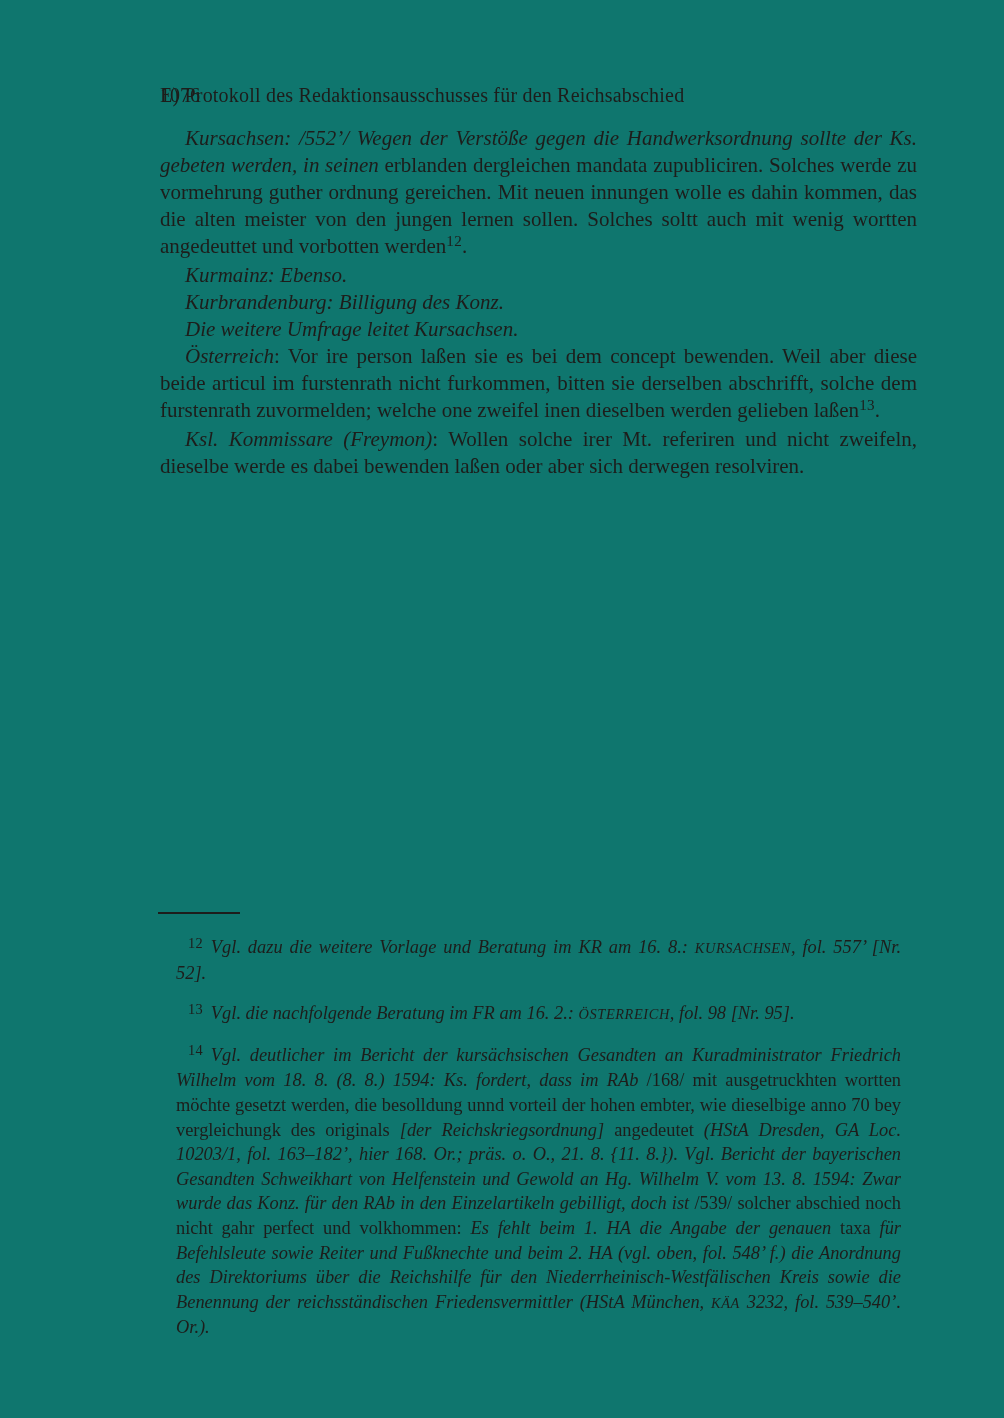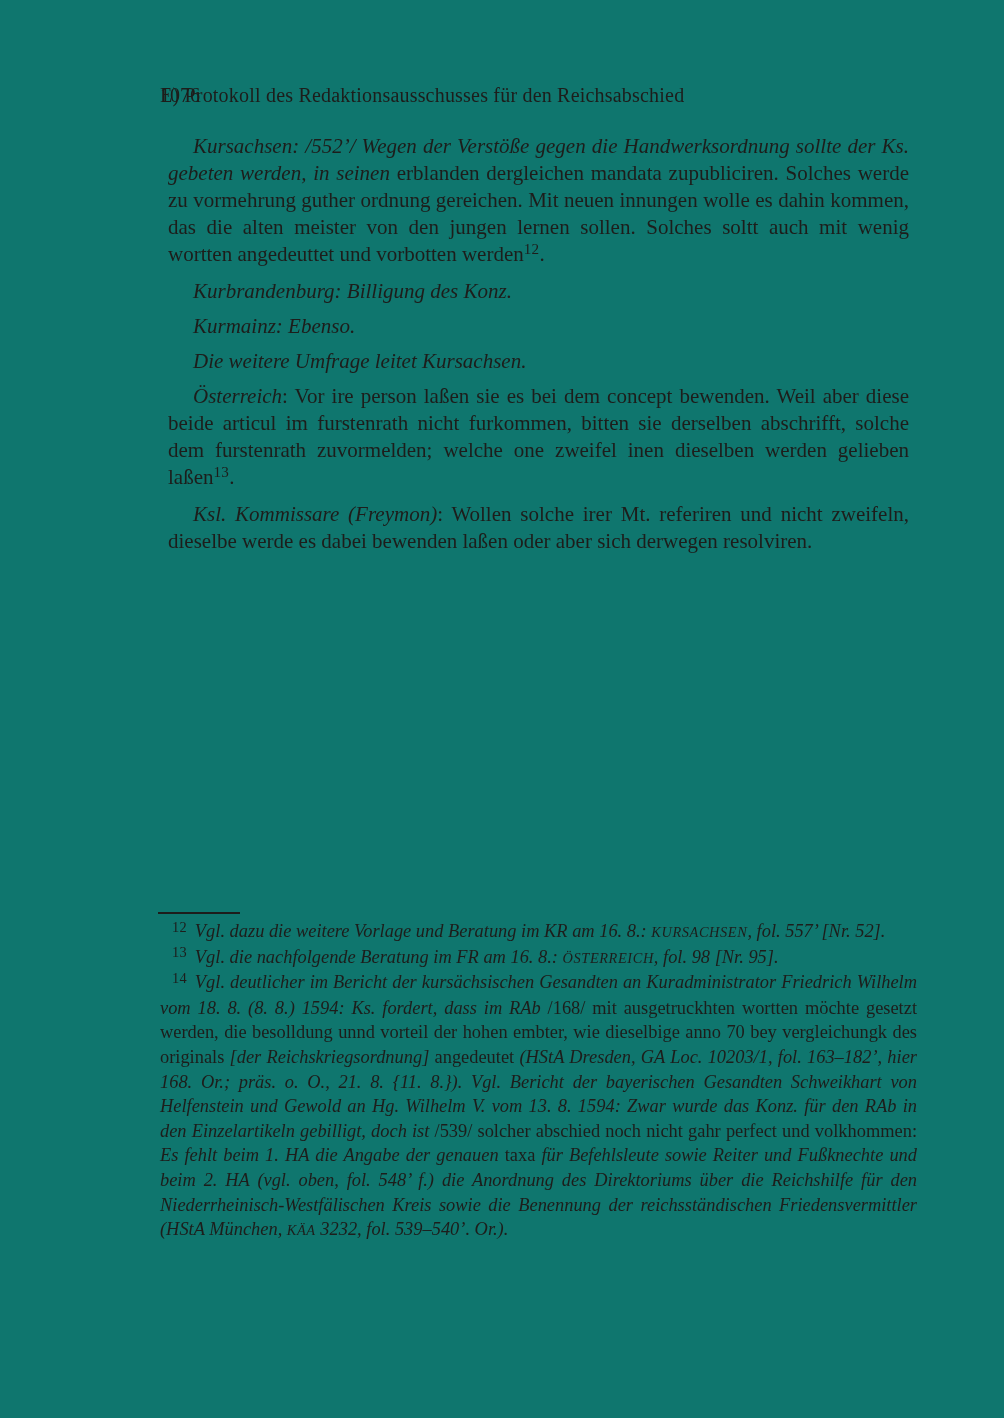--- a/index.html
+++ b/index.html
@@ -43,21 +43,21 @@
   
   .body-text {
     position: absolute;
     top: 125px;
     left: 160px;
     width: 757px;
     font-size: 21px;
     line-height: 27px;
     text-align: justify;
   }
-  .par { margin: 8px; }
+  .par { margin: 0; }
   .par.indent { text-indent: 25px; }
   .it { font-style: italic; }
   .rm { font-style: normal; }
   .sup {
     font-size: 0.72em;
     position: relative;
     top: -0.45em;
     letter-spacing: 0.3px;
   }
   
@@ -72,21 +72,21 @@
   .footnotes {
     position: absolute;
     top: 919px;
     left: 160px;
     width: 757px;
     font-size: 18.4px;
     line-height: 24.6px;
     text-align: justify;
   }
   .fn {
-    margin: 0;
+    margin: 16px;
     text-indent: 12px;
   }
   .fn-num {
     font-style: normal;
     font-size: 0.78em;
     position: relative;
     top: -0.38em;
     margin-right: 0.55em;
     letter-spacing: 0.3px;
   }
@@ -101,28 +101,28 @@
 
 <div class="page">
 
   <div class="running-header">
     <span class="pagenum">1076</span>
     <span class="header-title">E) Protokoll des Redaktionsausschusses für den Reichsabschied</span>
   </div>
 
   <div class="body-text" id="body-text">
       <p class="par indent"><span class="it">Kursachsen: /552’/ Wegen der Verstöße gegen die Handwerksordnung sollte der Ks. gebeten werden, in seinen </span><span class="rm">erblanden dergleichen mandata zupubliciren. Solches werde zu vormehrung guther ordnung gereichen. Mit neuen innungen wolle es dahin kommen, das die alten meister von den jungen lernen sollen. Solches soltt auch mit wenig wortten angedeuttet und vorbotten werden</span><span class="sup">12</span><span class="rm">.</span></p>
+      <p class="par indent"><span class="it">Kurmainz: Ebenso.</span></p>
       <p class="par indent"><span class="it">Kurbrandenburg: Billigung des Konz.</span></p>
-      <p class="par indent"><span class="it">Kurmainz: Ebenso.</span></p>
       <p class="par indent"><span class="it">Die weitere Umfrage leitet Kursachsen.</span></p>
       <p class="par indent"><span class="it">Österreich</span><span class="rm">: Vor ire person laßen sie es bei dem concept bewenden. Weil aber diese beide articul im furstenrath nicht furkommen, bitten sie derselben abschrifft, solche dem furstenrath zuvormelden; welche one zweifel inen dieselben werden gelieben laßen</span><span class="sup">13</span><span class="rm">.</span></p>
       <p class="par indent"><span class="it">Ksl. Kommissare (Freymon)</span><span class="rm">: Wollen solche irer Mt. referiren und nicht zweifeln, dieselbe werde es dabei bewenden laßen oder aber sich derwegen resolviren.</span></p>
     </div>
 
   <div class="footnote-sep"></div>
 
   <div class="footnotes" id="footnotes">
       <p class="fn"><span class="fn-num">12</span><span class="it">Vgl. dazu die weitere Vorlage und Beratung im KR am 16. 8.: </span><span class="sc">KURSACHSEN</span><span class="it">, fol. 557’ [Nr. 52].</span></p>
-      <p class="fn"><span class="fn-num">13</span><span class="it">Vgl. die nachfolgende Beratung im FR am 16. 8.: </span><span class="sc">ÖSTERREICH</span><span class="it">, fol. 98 [Nr. 95].</span></p>
+      <p class="fn"><span class="fn-num">13</span><span class="it">Vgl. die nachfolgende Beratung im FR am 16. 2.: </span><span class="sc">ÖSTERREICH</span><span class="it">, fol. 98 [Nr. 95].</span></p>
       <p class="fn"><span class="fn-num">14</span><span class="it">Vgl. deutlicher im Bericht der kursächsischen Gesandten an Kuradministrator Friedrich Wilhelm vom 18. 8. (8. 8.) 1594: Ks. fordert, dass im RAb </span><span class="rm">/168/ mit ausgetruckhten wortten möchte gesetzt werden, die besolldung unnd vorteil der hohen embter, wie dieselbige anno 70 bey vergleichungk des originals </span><span class="it">[der Reichskriegsordnung] </span><span class="rm">angedeutet </span><span class="it">(HStA Dresden, GA Loc. 10203/1, fol. 163–182’, hier 168. Or.; präs. o. O., 21. 8. {11. 8.}). Vgl. Bericht der bayerischen Gesandten Schweikhart von Helfenstein und Gewold an Hg. Wilhelm V. vom 13. 8. 1594: Zwar wurde das Konz. für den RAb in den Einzelartikeln gebilligt, doch ist </span><span class="rm">/539/ solcher abschied noch nicht gahr perfect und volkhommen: </span><span class="it">Es fehlt beim 1. HA die Angabe der genauen </span><span class="rm">taxa </span><span class="it">für Befehlsleute sowie Reiter und Fußknechte und beim 2. HA (vgl. oben, fol. 548’ f.) die Anordnung des Direktoriums über die Reichshilfe für den Niederrheinisch-Westfälischen Kreis sowie die Benennung der reichsständischen Friedensvermittler (HStA München, </span><span class="sc">KÄA</span><span class="it"> 3232, fol. 539–540’. Or.).</span></p>
     </div>
 
 </div>
 
 </body></html>

